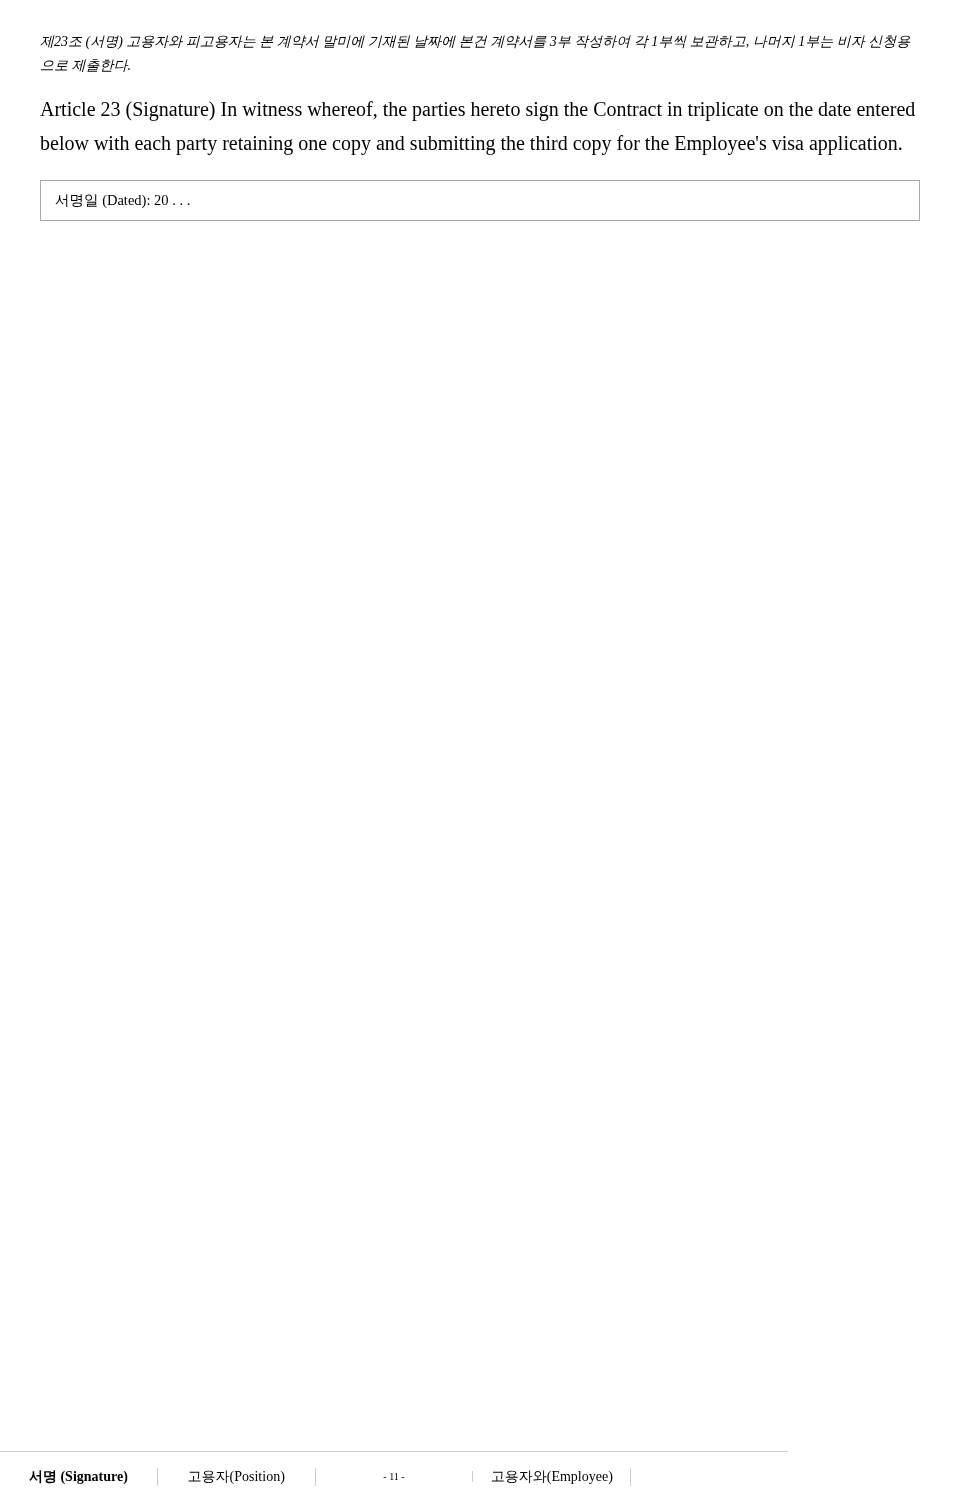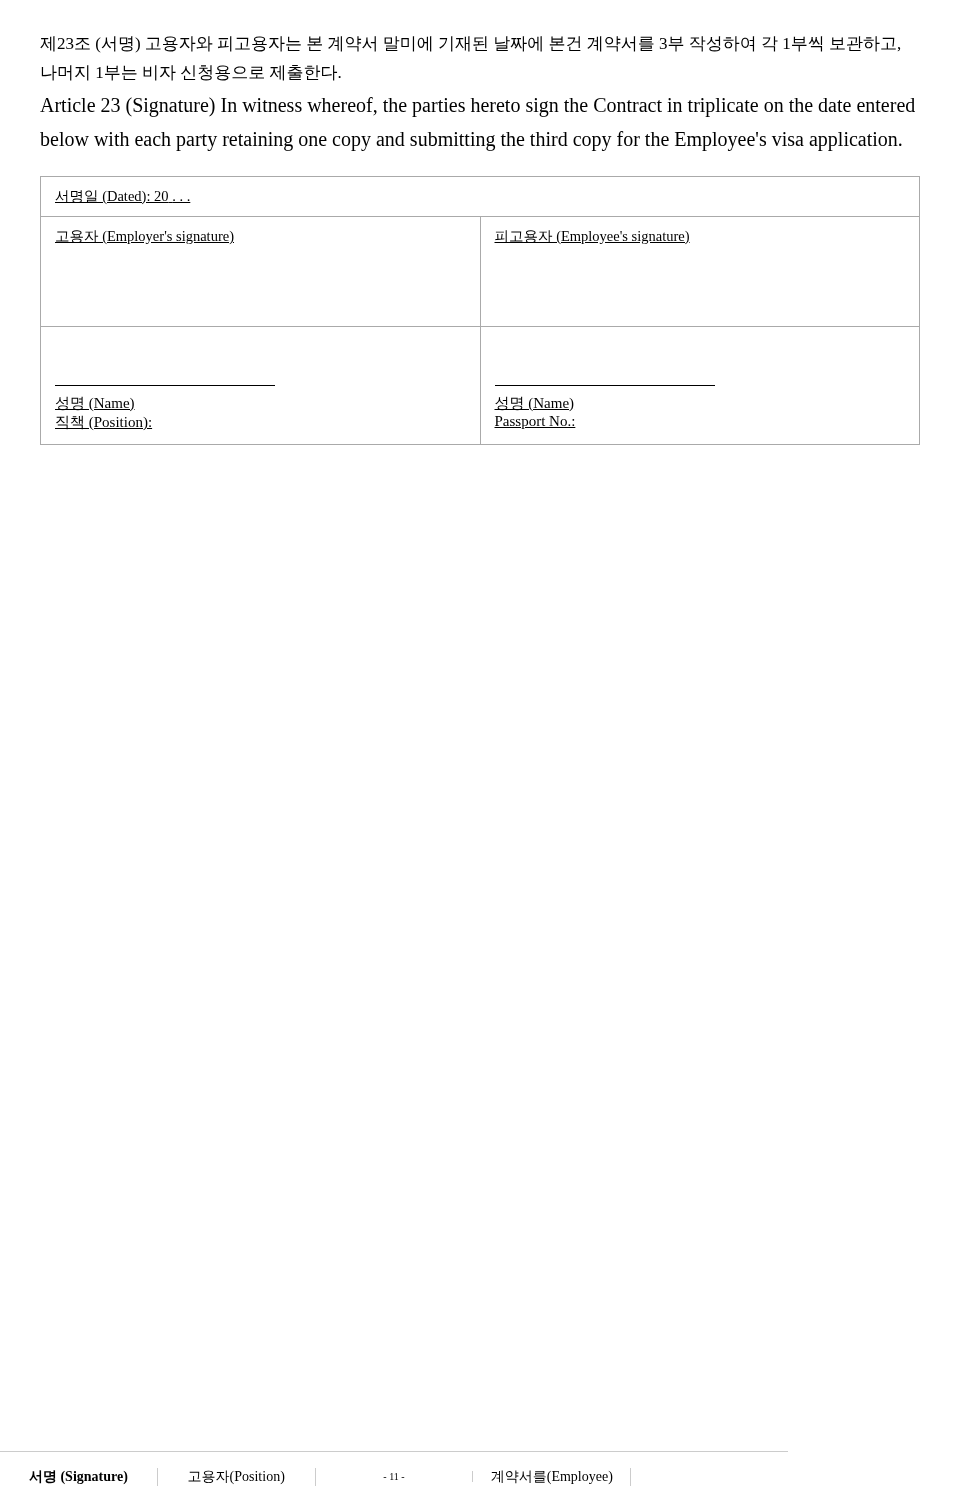--- a/index.html
+++ b/index.html
@@ -16,37 +16,37 @@
       font-size: 15px;
       color: #000000;
       position: relative;
     }
 
     .page-content {
       padding: 30px 40px 80px 40px;
     }
 
     .korean-text {
-      font-size: 17px;
+      font-size: 14px;
       line-height: 1.7;
-      margin-bottom: 0;
+      margin-bottom: 14px;
+      font-style: italic;
     }
 
     .english-text {
       font-size: 20px;
       line-height: 1.7;
       margin-bottom: 20px;
     }
 
     .signature-table {
       width: 100%;
       border-collapse: collapse;
       margin-top: 20px;
       margin-bottom: 20px;
-      text-decoration: underline;
     }
 
     .signature-table td {
       border: 1px solid #aaaaaa;
       padding: 10px 14px;
       vertical-align: top;
     }
 
     .signature-table .dated-row td {
       padding: 10px 14px;
@@ -116,47 +116,25 @@
   <table class="signature-table">
 
     <tbody>
         <tr class="dated-row">
       <td colspan="2" class="header-cell">
         <span>서명일 (Dated): 20</span>
         <span>  .  .  .</span>
       </td>
     </tr>
 
-    <tr>
-      <td class="header-cell">
-        <span>고용자 (Employer's signature)</span>
-        <div class="signature-area"></div>
-      </td>
-      <td class="header-cell">
-        <span>피고용자 (Employee's signature)</span>
-        <div class="signature-area"></div>
-      </td>
-    </tr>
 
-    <tr class="name-position-row">
-      <td>
-        <div class="signature-line"></div>
-        <div>성명 (Name)</div>
-        <div>직책 (Position):</div>
-      </td>
-      <td>
-        <div class="signature-line"></div>
-        <div>성명 (Name)</div>
-        <div>Passport No.:</div>
-      </td>
-    </tr>
   </tbody>
     </table>
 
 </div>
 
 <div class="footer-bar">
   <div class="footer-cell bold-label">서명 (Signature)</div>
   <div class="footer-cell">고용자(Position)</div>
   <div class="footer-cell footer-page-num">- 11 -</div>
-  <div class="footer-cell">계약서를(Employee)</div>
+  <div class="footer-cell">고용자와(Employee)</div>
   <div class="footer-cell"></div>
 </div>
 
 </body></html>

